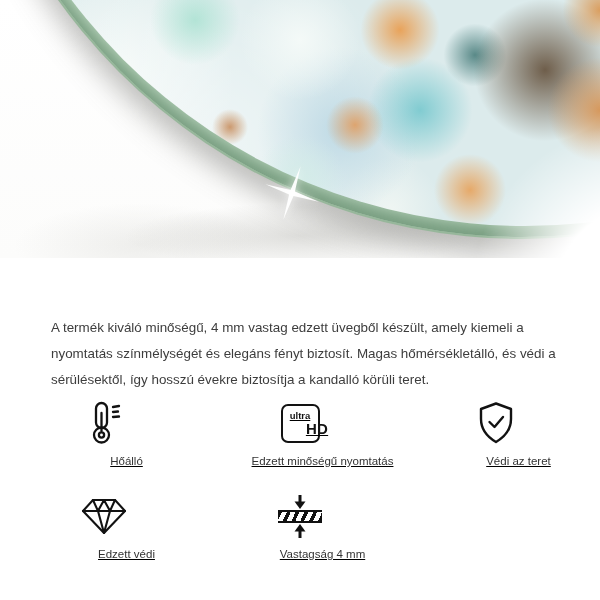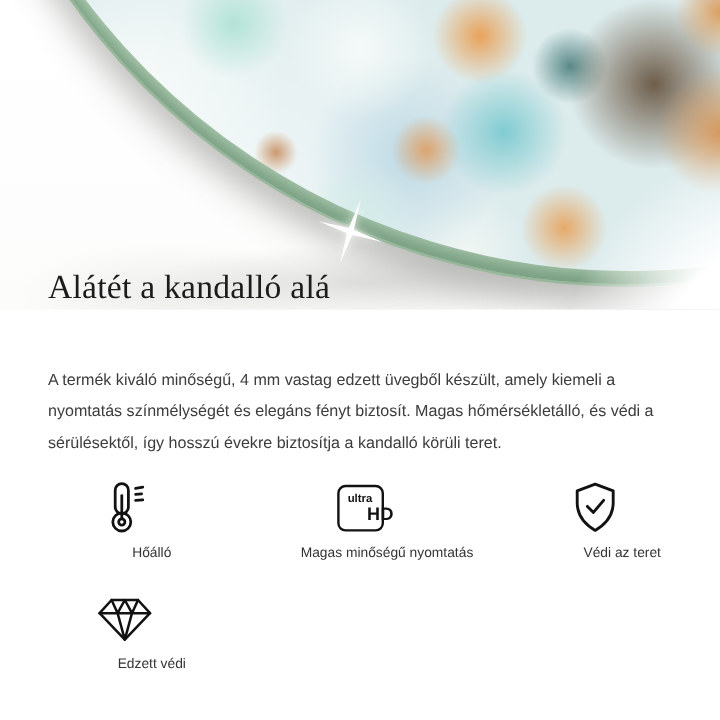--- a/index.html
+++ b/index.html
@@ -52,29 +52,29 @@
   .sparkle{position:absolute;left:260px;top:161px;width:64px;height:64px;
     filter:drop-shadow(0 0 4px rgba(255,255,255,.95));}
   
   .title{
     position:absolute;left:40px;top:222px;margin:0;
     font-family:"Liberation Serif",serif;font-weight:400;
     font-size:28px;line-height:36px;color:#1c1c1c;letter-spacing:.2px;
   }
   .title span{display:block;}
   .desc{
-    position:absolute;left:40px;top:304px;width:528px;margin:0;
+    position:absolute;left:40px;top:304px;width:528px;margin:11px;
     font-size:13.4px;line-height:26px;color:#3d3d3d;
   }
   
   .features{
     position:absolute;left:6px;top:398px;width:588px;
     display:grid;grid-template-columns:repeat(3,1fr);row-gap:24px;
   }
-  .feature{display:flex;flex-direction:column;align-items:center;}
+  .feature{display:flex;flex-direction:column;align-items:center;text-decoration:underline;}
   .icon-slot{height:50px;display:flex;align-items:center;justify-content:center;}
   .feature .label{margin-top:7px;font-size:11.5px;color:#333;white-space:nowrap;margin-left:45px;}
   .stroke-icon{stroke:#121212;fill:none;stroke-linecap:round;stroke-linejoin:round;}
   .uhd{
     width:39px;height:39px;box-sizing:border-box;border:2.5px solid #121212;border-radius:7px;
     display:flex;flex-direction:column;align-items:center;justify-content:center;color:#121212;
   }
   .uhd .t{font-size:9.5px;font-weight:700;line-height:10px;}
   .uhd .b{font-size:15px;font-weight:800;line-height:15px;letter-spacing:.3px;margin-left:34px;}
   .stripes{
@@ -98,21 +98,20 @@
   <div class="photo-fade"></div>
   <svg class="sparkle" viewBox="0 0 64 64">
     <g transform="rotate(18 32 32)">
       <path d="M32 4 L34.3 29.7 L60 32 L34.3 34.3 L32 60 L29.7 34.3 L4 32 L29.7 29.7 Z" fill="rgba(255,255,255,.95)"></path>
       <circle cx="32" cy="32" r="3.2" fill="#ffffff"></circle>
     </g>
   </svg>
 </div>
 
 <h1 class="title">
-  <span>Alátét a kandalló alá</span>
 </h1>
 
 <p class="desc">A termék kiváló minőségű, 4 mm vastag edzett üvegből készült, amely kiemeli a nyomtatás színmélységét és elegáns fényt biztosít. Magas hőmérsékletálló, és védi a sérülésektől, így hosszú évekre biztosítja a kandalló körüli teret.</p>
 
 <section class="features">
 
   <div class="feature">
     <div class="icon-slot">
       <svg width="38" height="46" viewBox="0 0 38 46">
         <g class="stroke-icon" stroke-width="2.3">
@@ -129,21 +128,21 @@
     <div class="label">Hőálló</div>
   </div>
 
   <div class="feature">
     <div class="icon-slot">
       <div class="uhd">
         <span class="t">ultra</span>
         <span class="b">HD</span>
       </div>
     </div>
-    <div class="label">Magas minőségű nyomtatás</div>
+    <div class="label">Edzett minőségű nyomtatás</div>
   </div>
 
   <div class="feature">
     <div class="icon-slot">
       <svg width="40" height="44" viewBox="0 0 40 44">
         <g class="stroke-icon" stroke-width="2.4">
           <path d="M20 2.5 L35 8 V18 C35 28.5 28.5 36 20 41 C11.5 36 5 28.5 5 18 V8 Z"></path>
           <path d="M13.5 21 L18.5 26 L27 16"></path>
         </g>
       </svg>
@@ -159,14 +158,30 @@
           <path d="M3 15 H45"></path>
           <path d="M13 4 L18 15 L24 4 L30 15 L35 4"></path>
           <path d="M18 15 L24 37 L30 15"></path>
         </g>
       </svg>
     </div>
     <div class="label">Edzett védi</div>
   </div>
 
 
+  <div class="feature">
+    <div class="icon-slot">
+      <div class="thickness">
+        <svg width="18" height="14" viewBox="0 0 18 14">
+          <line x1="9" y1="0" x2="9" y2="7" stroke="#121212" stroke-width="3"></line>
+          <path d="M3.5 6.5 L14.5 6.5 L9 14 Z" fill="#121212"></path>
+        </svg>
+        <div class="bar"></div>
+        <svg width="18" height="14" viewBox="0 0 18 14">
+          <line x1="9" y1="14" x2="9" y2="7" stroke="#121212" stroke-width="3"></line>
+          <path d="M3.5 7.5 L14.5 7.5 L9 0 Z" fill="#121212"></path>
+        </svg>
+      </div>
+    </div>
+    <div class="label">Vastagság 4 mm</div>
+  </div>
 
 </section>
 
 </body></html>

